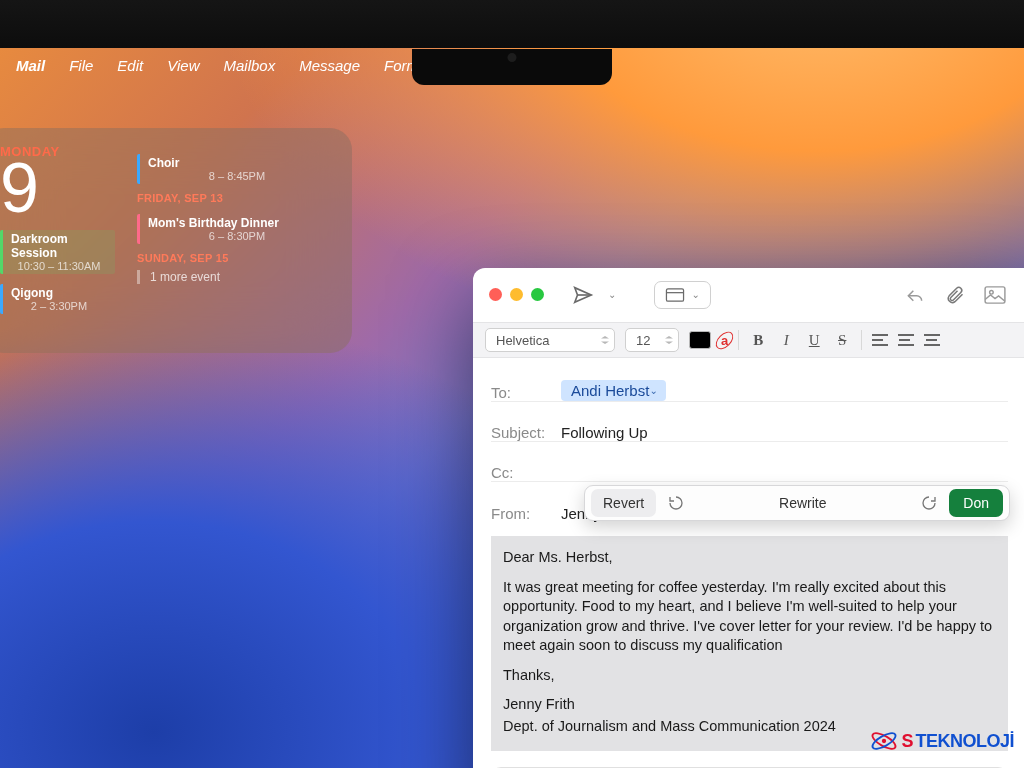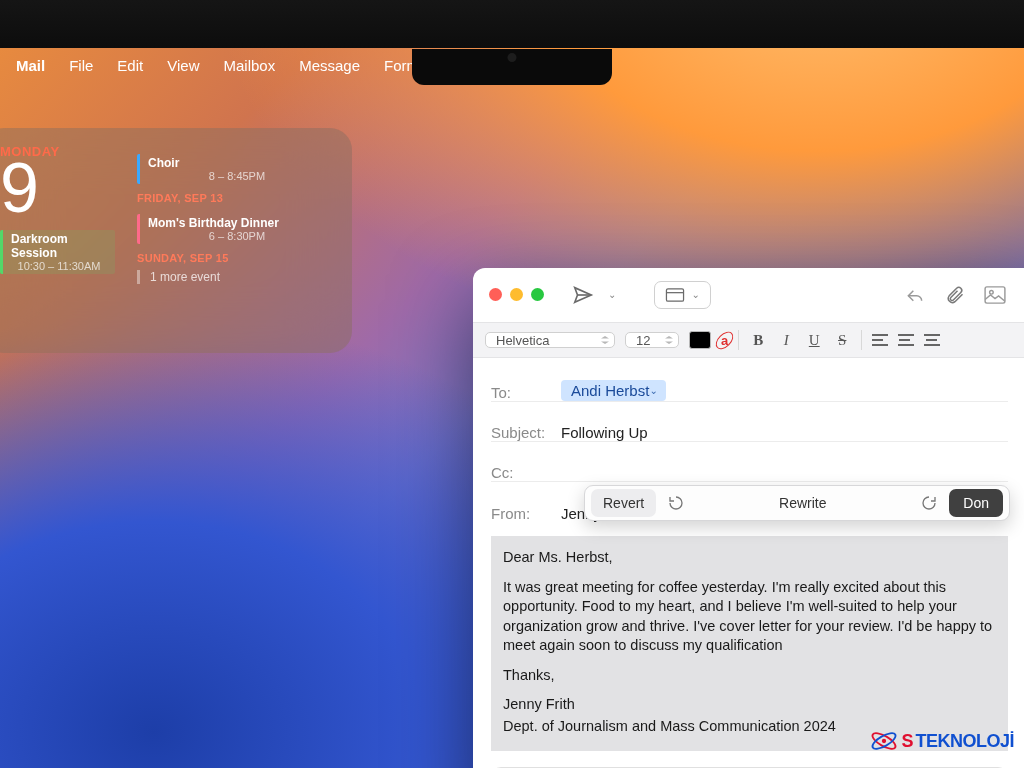--- a/index.html
+++ b/index.html
@@ -28,21 +28,21 @@
   overflow: hidden;
 }
 
 
 .menubar {
   position: absolute; left: 0; right: 0; top: 0; height: 34px;
   display: flex; align-items: center; gap: 24px; padding: 0 16px;
   color: #fff; font-size: 15px; font-weight: 500;
 }
 .menubar .app { font-weight: 700; }
-.menubar span { cursor: default; }
+.menubar span { cursor: default; font-style: italic; }
 
 
 .cal-widget {
   position: absolute; left: -18px; top: 80px; width: 370px; height: 225px;
   background: rgba(135,110,95,0.45); backdrop-filter: blur(30px);
   border-radius: 22px; padding: 16px 18px; color: #fff;
   display: flex; gap: 22px;
 }
 .cal-dateblock { width: 115px; flex-shrink: 0; }
 .cal-day { font-size: 13px; font-weight: 700; color: #ff6a4a; letter-spacing: 0.5px; }
@@ -73,21 +73,21 @@
 .dot.r { background: #ff5f57; } .dot.y { background: #febc2e; } .dot.g { background: #28c840; }
 .tb-btn { width: 30px; height: 26px; display: flex; align-items: center; justify-content: center; color: #7a7a7a; }
 .tb-spacer { flex: 1; }
 .tb-pill { display: flex; align-items: center; gap: 6px; height: 28px; padding: 0 10px; border: 1px solid #d0d0d0; border-radius: 7px; color: #6a6a6a; font-size: 13px; }
 .chev { font-size: 10px; color: #888; }
 
 .fmt-toolbar {
   height: 36px; background: #f3f3f5; border-top: 1px solid #e4e4e6; border-bottom: 1px solid #e4e4e6;
   display: flex; align-items: center; gap: 10px; padding: 0 12px; color: #555; font-size: 13px;
 }
-.fmt-select { background: #fff; border: 1px solid #d0d0d0; border-radius: 5px; height: 16px; padding: 0 20px 0 10px; font-size: 13px; position: relative; display:flex; align-items:center; }
+.fmt-select { background: #fff; border: 1px solid #d0d0d0; border-radius: 5px; height: 24px; padding: 0 20px 0 10px; font-size: 13px; position: relative; display:flex; align-items:center; }
 .fmt-select::after { content: ""; position: absolute; right: 5px; top: 50%; width: 8px; height: 8px; transform: translateY(-50%); background: linear-gradient(#888,#888); clip-path: polygon(0 30%, 100% 30%, 50% 0, 0 30%, 0 70%, 100% 70%, 50% 100%, 0 70%); opacity:.6;}
 .swatch { width: 22px; height: 18px; border: 1px solid #b8b8b8; border-radius: 3px; }
 .swatch.black { background: #000; }
 .red-a { font-weight: 700; color: #e03030; position: relative; }
 .red-a::after { content:""; position:absolute; left:-3px; right:-3px; top:-3px; bottom:-3px; border:1px solid #e03030; border-radius:50%; transform: rotate(45deg);}
 .fmt-toolbar .ico { font-family: Georgia, serif; font-size: 15px; color: #555; width:18px; text-align:center; }
 .fmt-toolbar .ico.b { font-weight: 700; }
 .fmt-toolbar .ico.i { font-style: italic; }
 .fmt-toolbar .ico.u { text-decoration: underline; }
 .fmt-toolbar .ico.s { text-decoration: line-through; }
@@ -108,21 +108,21 @@
 .from-row { position: relative; }
 .rewrite-bar {
   position: absolute; left: 93px; right: -2px; top: 3px; height: 36px;
   background: #fdfdfd; border: 1px solid #d7d7d9; border-radius: 9px;
   box-shadow: 0 6px 18px rgba(0,0,0,0.18);
   display: flex; align-items: center; padding: 0 6px 0 6px; gap: 8px;
 }
 .rw-btn { height: 28px; padding: 0 12px; border-radius: 7px; background: #ededef; font-size: 14px; color: #333; display:flex; align-items:center; }
 .rw-ico { width: 24px; height: 24px; border-radius: 6px; display:flex; align-items:center; justify-content:center; color:#777; }
 .rw-title { flex: 1; text-align: center; font-size: 14px; color: #333; }
-.rw-done { background: #404040; color: #fff; padding: 0 14px; height: 28px; border-radius: 7px; font-size: 14px; display:flex; align-items:center; }
+.rw-done { background: #15803d; color: #fff; padding: 0 14px; height: 28px; border-radius: 7px; font-size: 14px; display:flex; align-items:center; }
 
 .body-sel {
   margin: 14px 18px 0; background: #e2e2e4; padding: 12px 12px 14px; font-size: 14.5px; line-height: 1.35; color: #1a1a1a;
 }
 .body-sel p { margin-bottom: 10px; }
 
 .attachment {
   margin: 16px 18px 0; border: 1px solid #e0e0e0; border-radius: 10px; padding: 18px 20px;
   display: flex; gap: 30px; align-items: flex-start;
 }
@@ -158,20 +158,24 @@
     <span>Help</span>
   </div>
 
   <div class="cal-widget">
     <div class="cal-dateblock">
       <div class="cal-day">MONDAY</div>
       <div class="cal-num">9</div>
       <div class="ev green">
         <div class="t">Darkroom Session</div>
         <div class="s">10:30 – 11:30AM</div>
+      </div>
+      <div class="ev blue">
+        <div class="t">Qigong</div>
+        <div class="s">2 – 3:30PM</div>
       </div>
     </div>
     <div class="cal-events">
       <div class="ev blue">
         <div class="t">Choir</div>
         <div class="s">8 – 8:45PM</div>
       </div>
       <div class="cal-label">FRIDAY, SEP 13</div>
       <div class="ev pink">
         <div class="t">Mom's Birthday Dinner</div>

